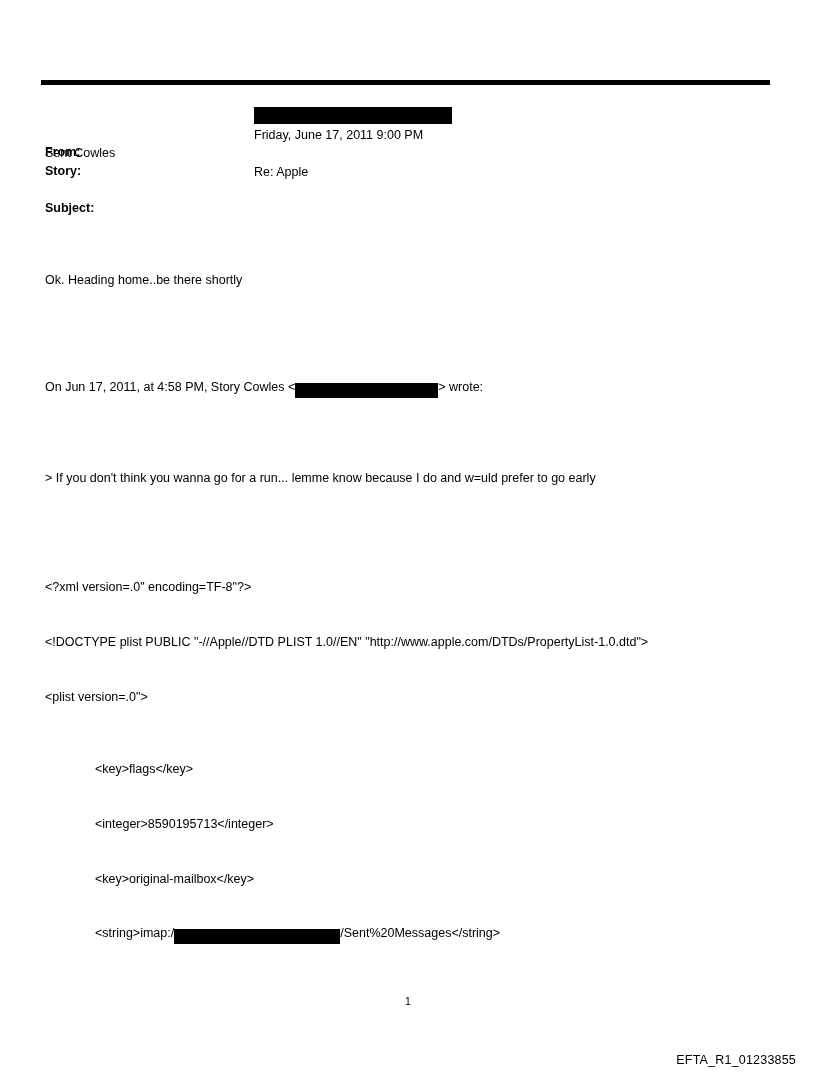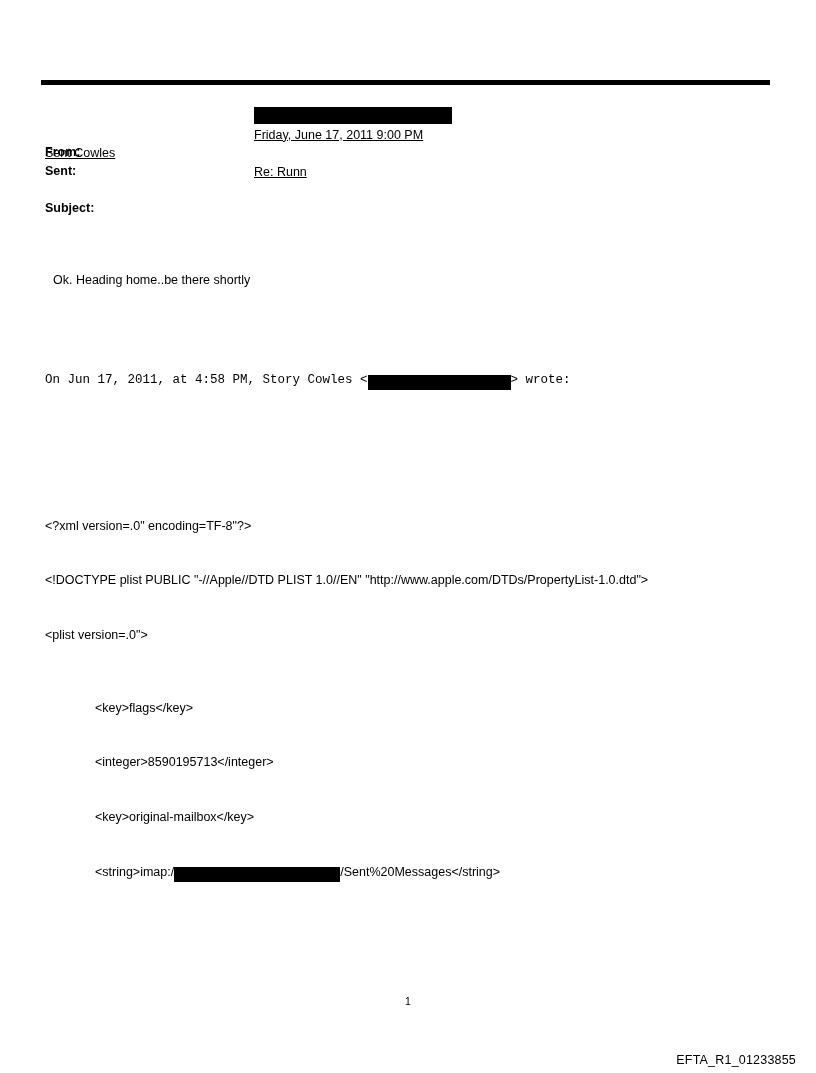--- a/index.html
+++ b/index.html
@@ -45,21 +45,20 @@
   }
   .hlabel {
     width: 209px;
     font-weight: bold;
     flex: 0 0 209px;
     margin-top: 36px;
   }
   .hvalue {
     flex: 1 1 auto;
     position: relative;
-    text-decoration: underline;
   }
   .redact {
     display: inline-block;
     background: #000;
     vertical-align: middle;
   }
   .redact-from {
     width: 198px;
     height: 17px;
     position: relative;
@@ -69,40 +68,39 @@
   .body-text {
     position: absolute;
     left: 45px;
     top: 216px;
     width: 740px;
     font-size: 12.5px;
     line-height: 18.2px;
     white-space: pre-wrap;
   }
   .para {
-    margin: 0 0 18px 8px;
+    margin: 0 0 18px 0;
   }
   .quoted-line {
     margin: 0;
   }
   .code-block {
     margin: 0;
   }
   .code-line {
     margin: 0;
     white-space: pre;
   }
   .indent {
     display: inline-block;
     width: 50px;
   }
   .wrote-line {
-    margin: 10px 0 18px 0;
+    margin: 17px 0 18px 0;
     white-space: normal;
-    font-family: Liberation Mono, monospace;
   }
   .redact-inline-addr {
     width: 143px;
     height: 15px;
     position: relative;
     top: 2px;
   }
   .redact-imap {
     width: 166px;
     height: 15px;
@@ -134,38 +132,39 @@
   <div class="top-rule"></div>
 
   <div class="headers">
     <div class="hrow">
       <div class="hlabel">From:</div>
       <div class="hvalue">
         <span class="redact redact-from"></span>
       </div>
     </div>
     <div class="hrow">
-      <div class="hlabel">Sent:</div>
+      <div class="hlabel">Story:</div>
       <div class="hvalue">Friday, June 17, 2011 9:00 PM</div>
     </div>
     <div class="hrow">
       <div class="hvalue">Sent Cowles</div>
     </div>
     <div class="hrow">
       <div class="hlabel">Subject:</div>
-      <div class="hvalue">Re: Runn</div>
+      <div class="hvalue">Re: Apple</div>
     </div>
   </div>
 
   <div class="body-text">
 
     <p class="para">Ok. Heading home..be there shortly</p>
 
     <p class="wrote-line"><span>On Jun 17, 2011, at 4:58 PM, Story Cowles &lt;</span><span class="redact redact-inline-addr"></span><span>&gt; wrote:</span></p>
 
+    <p class="quoted-line">&gt; If you don't think you wanna go for a run... lemme know because I do and w=uld prefer to go early</p>
 
     <div class="code-block">
       <p class="code-line">&lt;?xml version=.0" encoding=TF-8"?&gt;</p>
       <p class="code-line">&lt;!DOCTYPE plist PUBLIC "-//Apple//DTD PLIST 1.0//EN" "http://www.apple.com/DTDs/PropertyList-1.0.dtd"&gt;</p>
       <p class="code-line">&lt;plist version=.0"&gt;</p>
 
       <p class="code-line"><span class="indent"></span><span>&lt;key&gt;flags&lt;/key&gt;</span></p>
       <p class="code-line"><span class="indent"></span><span>&lt;integer&gt;8590195713&lt;/integer&gt;</span></p>
       <p class="code-line"><span class="indent"></span><span>&lt;key&gt;original-mailbox&lt;/key&gt;</span></p>
       <p class="code-line"><span class="indent"></span><span>&lt;string&gt;imap:/</span><span class="redact redact-imap"></span><span>/Sent%20Messages&lt;/string&gt;</span></p>

